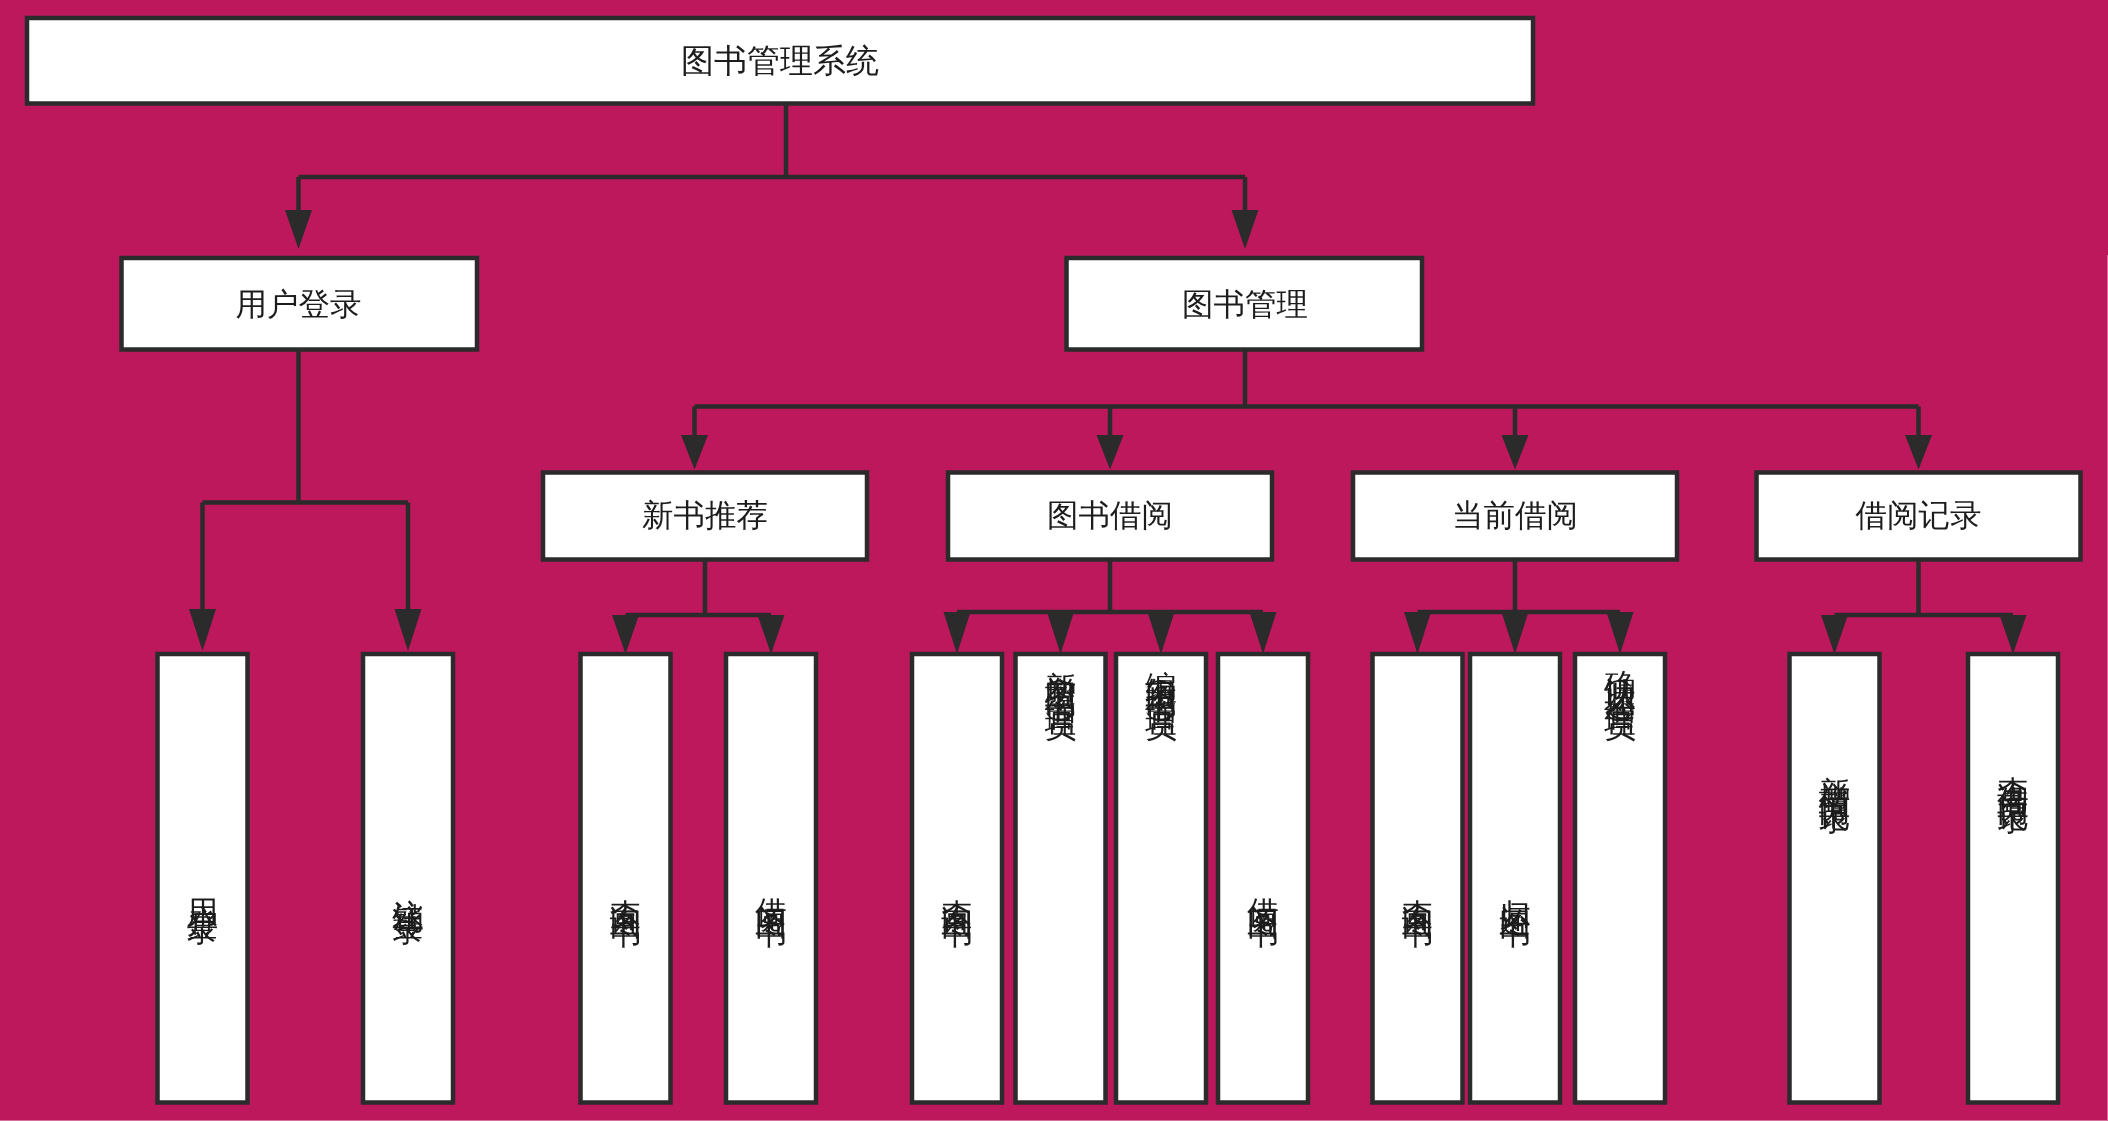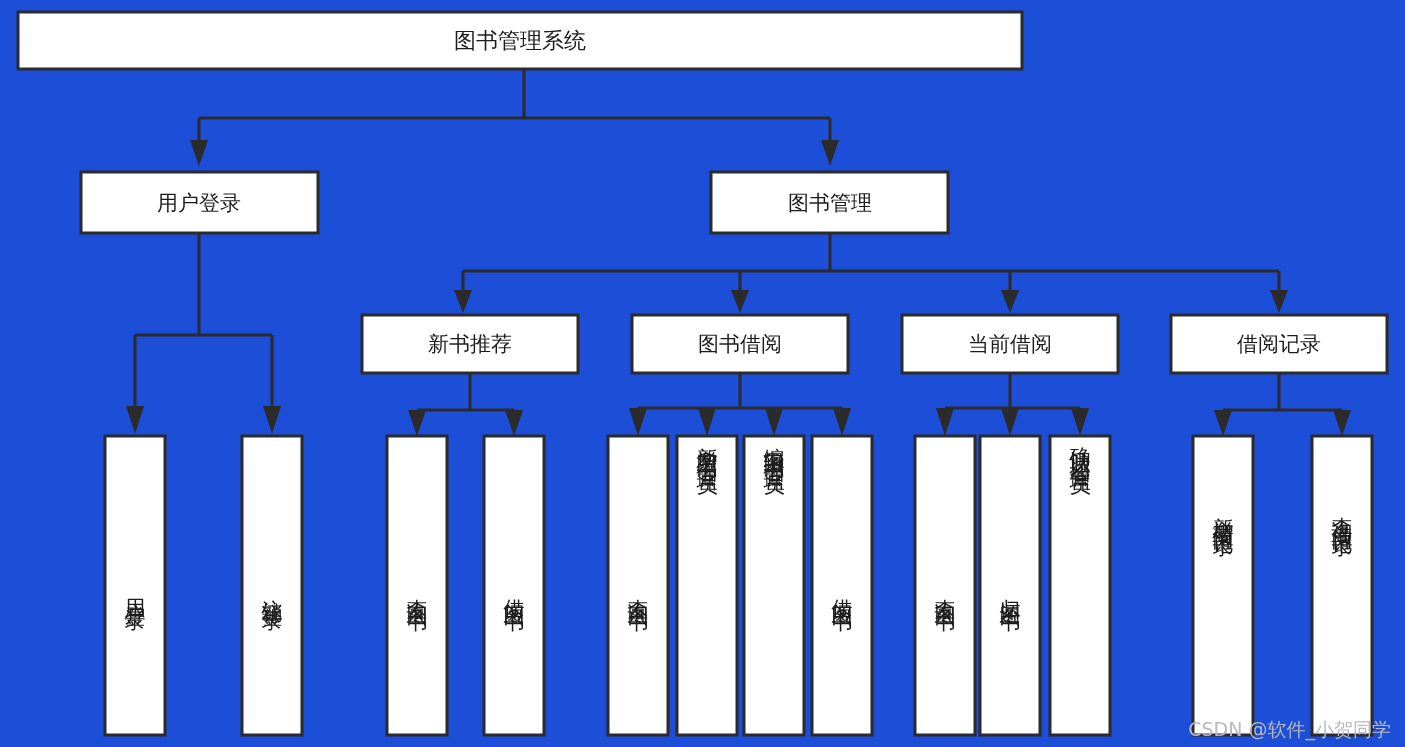--- a/index.html
+++ b/index.html
@@ -1,21 +1,21 @@
 <!DOCTYPE html>
 <html><head>
 <meta charset="utf-8">
 <title>图书管理系统功能结构图</title>
 <style>
   html,body{margin:0;padding:0;background:#ffffff;}
   body{
     font-family:"DejaVu Sans","Liberation Sans",sans-serif;
     width:1405px;height:747px;overflow:hidden;position:relative;
   }
-  #diagram-root{position:relative;width:1405px;height:747px;background:#1d4ed8;}
+  #diagram-root{position:relative;width:1405px;height:747px;background:#be185d;}
   svg#diagram-canvas{position:absolute;left:0;top:0;width:1405px;height:747px;display:block;}
   .node-box{fill:#ffffff;stroke:#2b2b2b;stroke-width:3;}
   .connector{stroke:#2b2b2b;stroke-width:3;fill:none;}
   .arrow-head{fill:#2b2b2b;stroke:none;}
   .node-label{
     font-family:"DejaVu Sans","Liberation Sans",sans-serif;
     font-size:21px;fill:#1c1c1c;dominant-baseline:middle;text-anchor:middle;
   }
   .node-label-root{font-size:22px;}
   .leaf-label{
@@ -200,15 +200,14 @@
       <text class="leaf-label" x="1223" y="512">新增借阅记录</text>
     </g>
 
     <g>
       <rect class="node-box" x="1312" y="436" width="60" height="299"></rect>
       <text class="leaf-label" x="1342" y="512">查询借阅记录</text>
     </g>
 
   </svg>
 
-  <div class="watermark">CSDN @软件_小贺同学</div>
 
 </div>
 
 </body></html>

